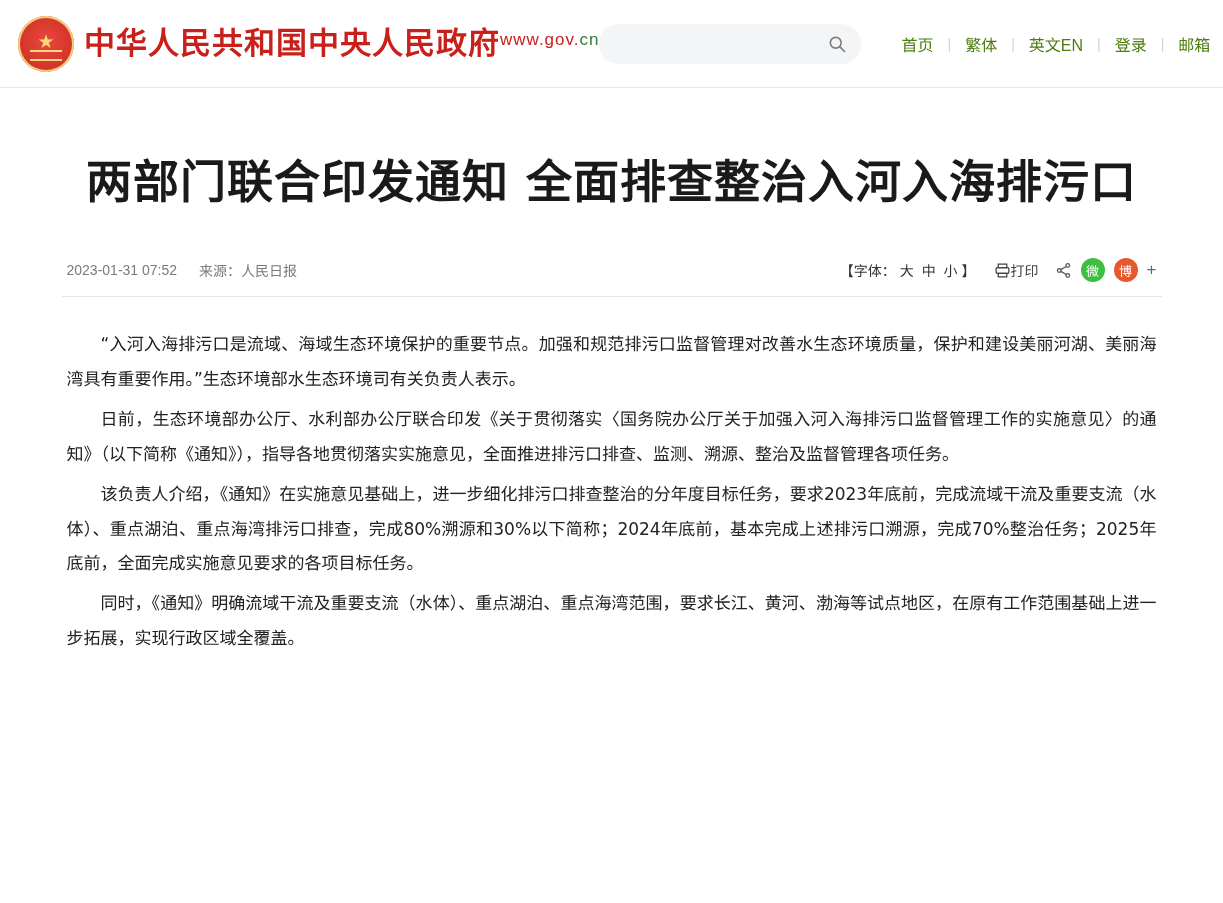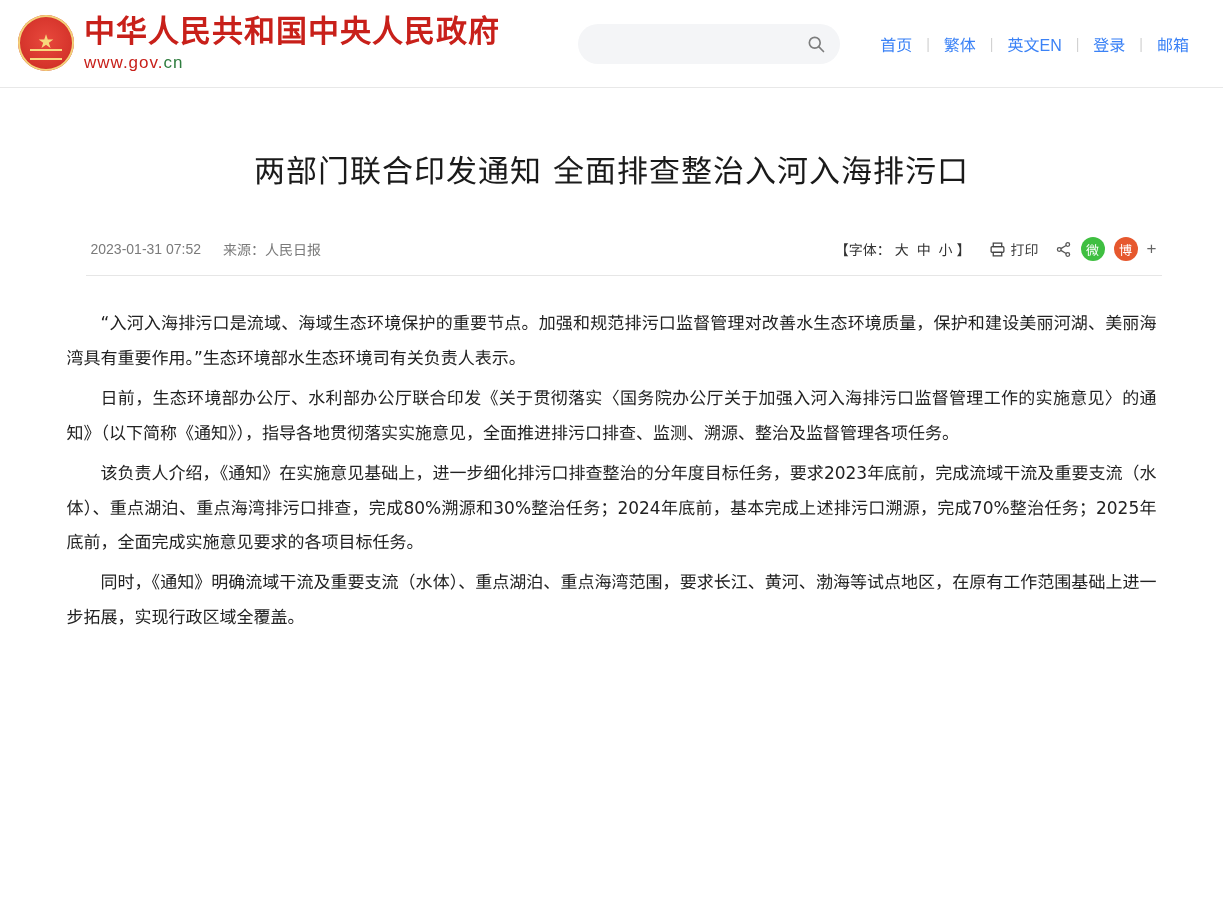--- a/index.html
+++ b/index.html
@@ -43,21 +43,21 @@
     line-height: 1;
   }
   .emblem:after {
     content: "";
     position: absolute;
     left: 12px; right: 12px; bottom: 11px;
     height: 7px;
     border-top: 2px solid #f7d87c;
     border-bottom: 2px solid #f7d87c;
   }
-  .brand-text { display: flex; flex-direction: column; justify-content: center; }
+  .brand-text { display: flex; justify-content: center; }
   .brand-title {
     color: #c8201a;
     font-size: 31px;
     font-weight: bold;
     letter-spacing: 1px;
     line-height: 1.15;
     white-space: nowrap;
     font-family: "DejaVu Sans", "Liberation Sans", sans-serif;
   }
   .brand-url {
@@ -90,73 +90,72 @@
     flex: 1;
     font-size: 14px;
     color: #444;
     font-family: "Liberation Sans", sans-serif;
   }
   .search-input::placeholder { color: #aaa; }
   .search-icon { width: 20px; height: 20px; flex: 0 0 auto; opacity: .75; }
 
   .top-nav { display: flex; align-items: center; font-size: 16px; color: #333; }
   .top-nav a {
-    color: #3b82f6; text-decoration: none;
+    color: #4d7c0f; text-decoration: none;
     padding: 0 14px;
     white-space: nowrap;
     text-align: center;
   }
   .top-nav .divider { color: #d2d2d2; font-size: 14px; }
 
   
   .page {
     width: 1223px;
     padding: 0 0 40px 0;
   }
   .article {
     width: 1100px;
     margin: 0 auto;
     padding-top: 62px;
   }
   .article-title {
     text-align: center;
-    font-size: 31px;
-    font-weight: normal;
+    font-size: 46px;
+    font-weight: bold;
     color: #1a1a1a;
     letter-spacing: 1px;
     line-height: 1.4;
     margin: 0 0 44px 0;
     font-family: "DejaVu Sans", "Liberation Sans", sans-serif;
   }
   .meta-bar {
     display: flex;
     align-items: center;
     padding: 0 5px 14px 5px;
     border-bottom: 1px solid #e6e6e6;
-    margin-left: 24px;
   }
   .meta-left {
     font-size: 14px;
     color: #7a7a7a;
     display: flex;
     align-items: center;
     gap: 22px;
     white-space: nowrap;
   }
   .meta-right {
     margin-left: auto;
     display: flex;
     align-items: center;
     gap: 16px;
     font-size: 14px;
     color: #555;
   }
   .font-size-ctl { color: #333; white-space: nowrap; text-align: right; }
   .font-size-ctl span { margin: 0 2px; cursor: pointer; }
-  .print-btn { display: flex; align-items: center; gap: 5px; color: #444; white-space: nowrap; }
+  .print-btn { display: flex; align-items: center; color: #444; white-space: nowrap; }
   .share-group { display: flex; align-items: center; gap: 9px; }
   .share-dot {
     width: 24px; height: 24px; border-radius: 50%;
     display: inline-flex; align-items: center; justify-content: center;
     color: #fff; font-size: 13px;
   }
   .share-wechat { background: #3fbf41; }
   .share-weibo { background: #e6582e; }
   .share-generic { color: #555; font-size: 16px; }
   .share-plus { color: #666; font-size: 17px; }
@@ -249,18 +248,18 @@
           <span class="share-dot share-wechat">微</span>
           <span class="share-dot share-weibo">博</span>
           <span class="share-plus">+</span>
         </div>
       </div>
     </div>
 
     <div class="article-body">
       <p>“入河入海排污口是流域、海域生态环境保护的重要节点。加强和规范排污口监督管理对改善水生态环境质量，保护和建设美丽河湖、美丽海湾具有重要作用。”生态环境部水生态环境司有关负责人表示。</p>
       <p>日前，生态环境部办公厅、水利部办公厅联合印发《关于贯彻落实〈国务院办公厅关于加强入河入海排污口监督管理工作的实施意见〉的通知》（以下简称《通知》），指导各地贯彻落实实施意见，全面推进排污口排查、监测、溯源、整治及监督管理各项任务。</p>
-      <p>该负责人介绍，《通知》在实施意见基础上，进一步细化排污口排查整治的分年度目标任务，要求2023年底前，完成流域干流及重要支流（水体）、重点湖泊、重点海湾排污口排查，完成80%溯源和30%整治任务；2024年底前，基本完成上述排污口溯源，完成70%整治任务；2025年底前，全面完成实施意见要求的各项目标任务。</p>
+      <p>该负责人介绍，《通知》在实施意见基础上，进一步细化排污口排查整治的分年度目标任务，要求2023年底前，完成流域干流及重要支流（水体）、重点湖泊、重点海湾排污口排查，完成80%溯源和30%以下简称；2024年底前，基本完成上述排污口溯源，完成70%整治任务；2025年底前，全面完成实施意见要求的各项目标任务。</p>
       <p>同时，《通知》明确流域干流及重要支流（水体）、重点湖泊、重点海湾范围，要求长江、黄河、渤海等试点地区，在原有工作范围基础上进一步拓展，实现行政区域全覆盖。</p>
     </div>
 
   </article>
 </main>
 
 </body></html>

